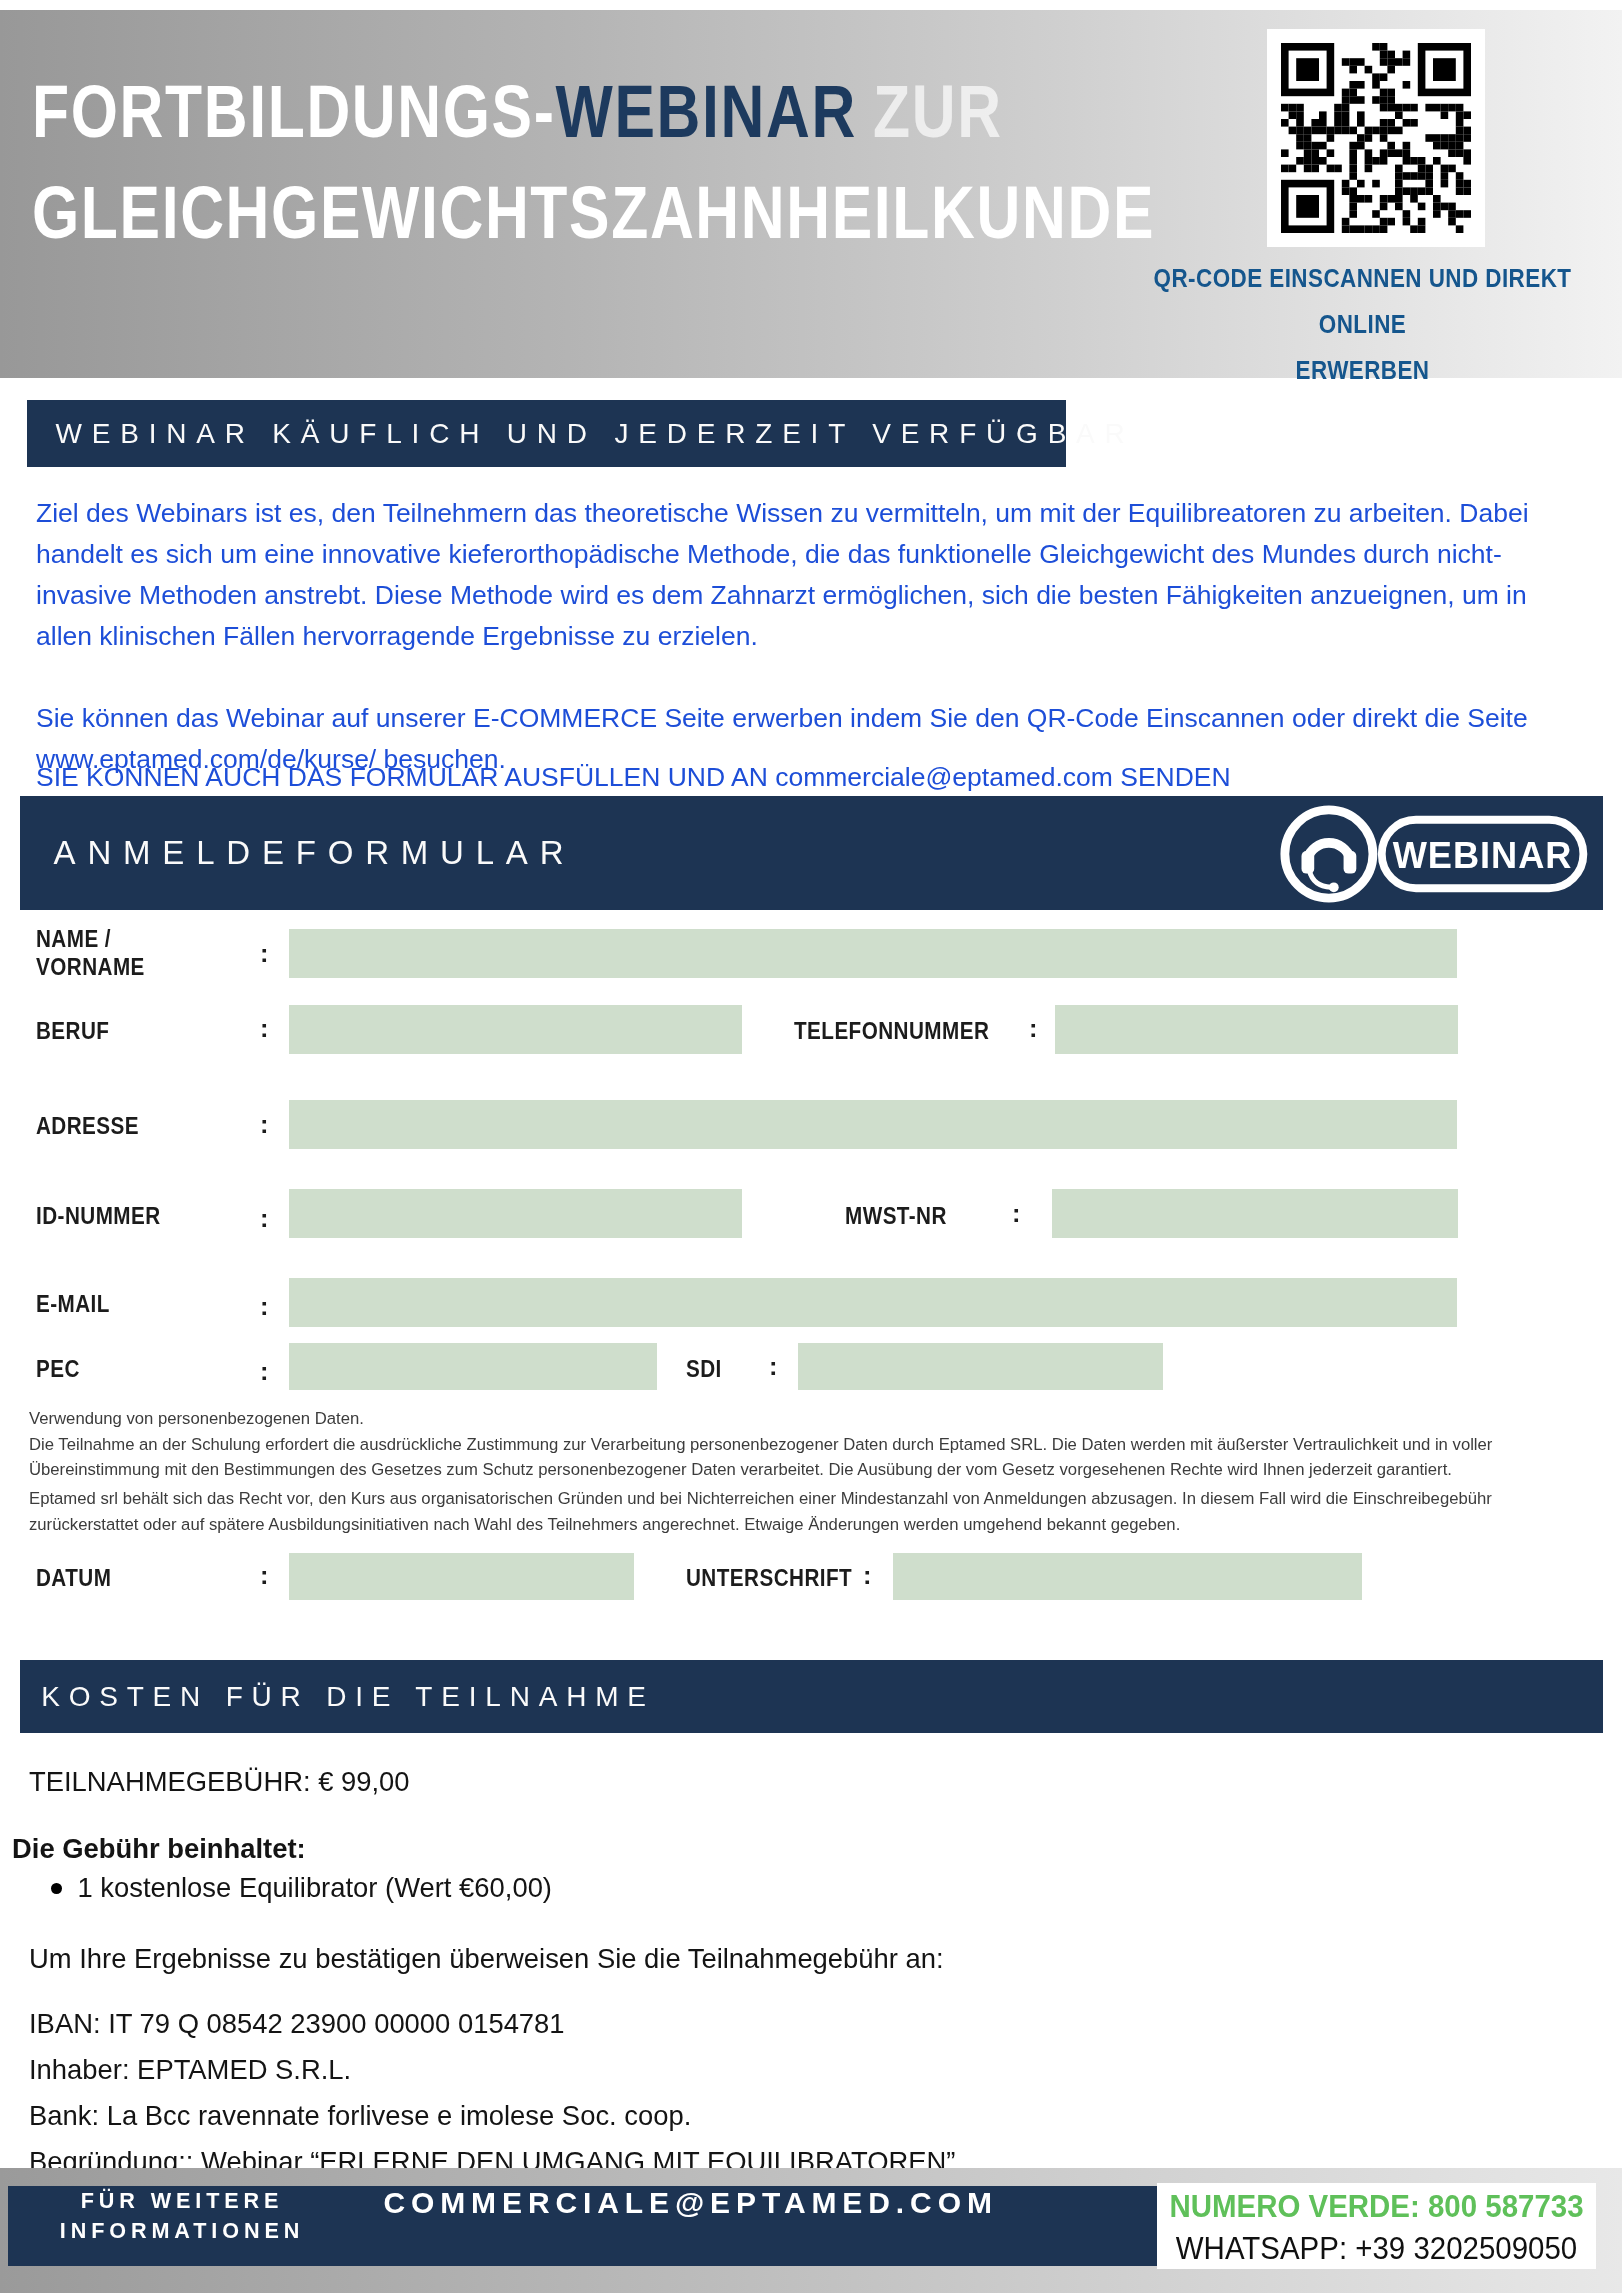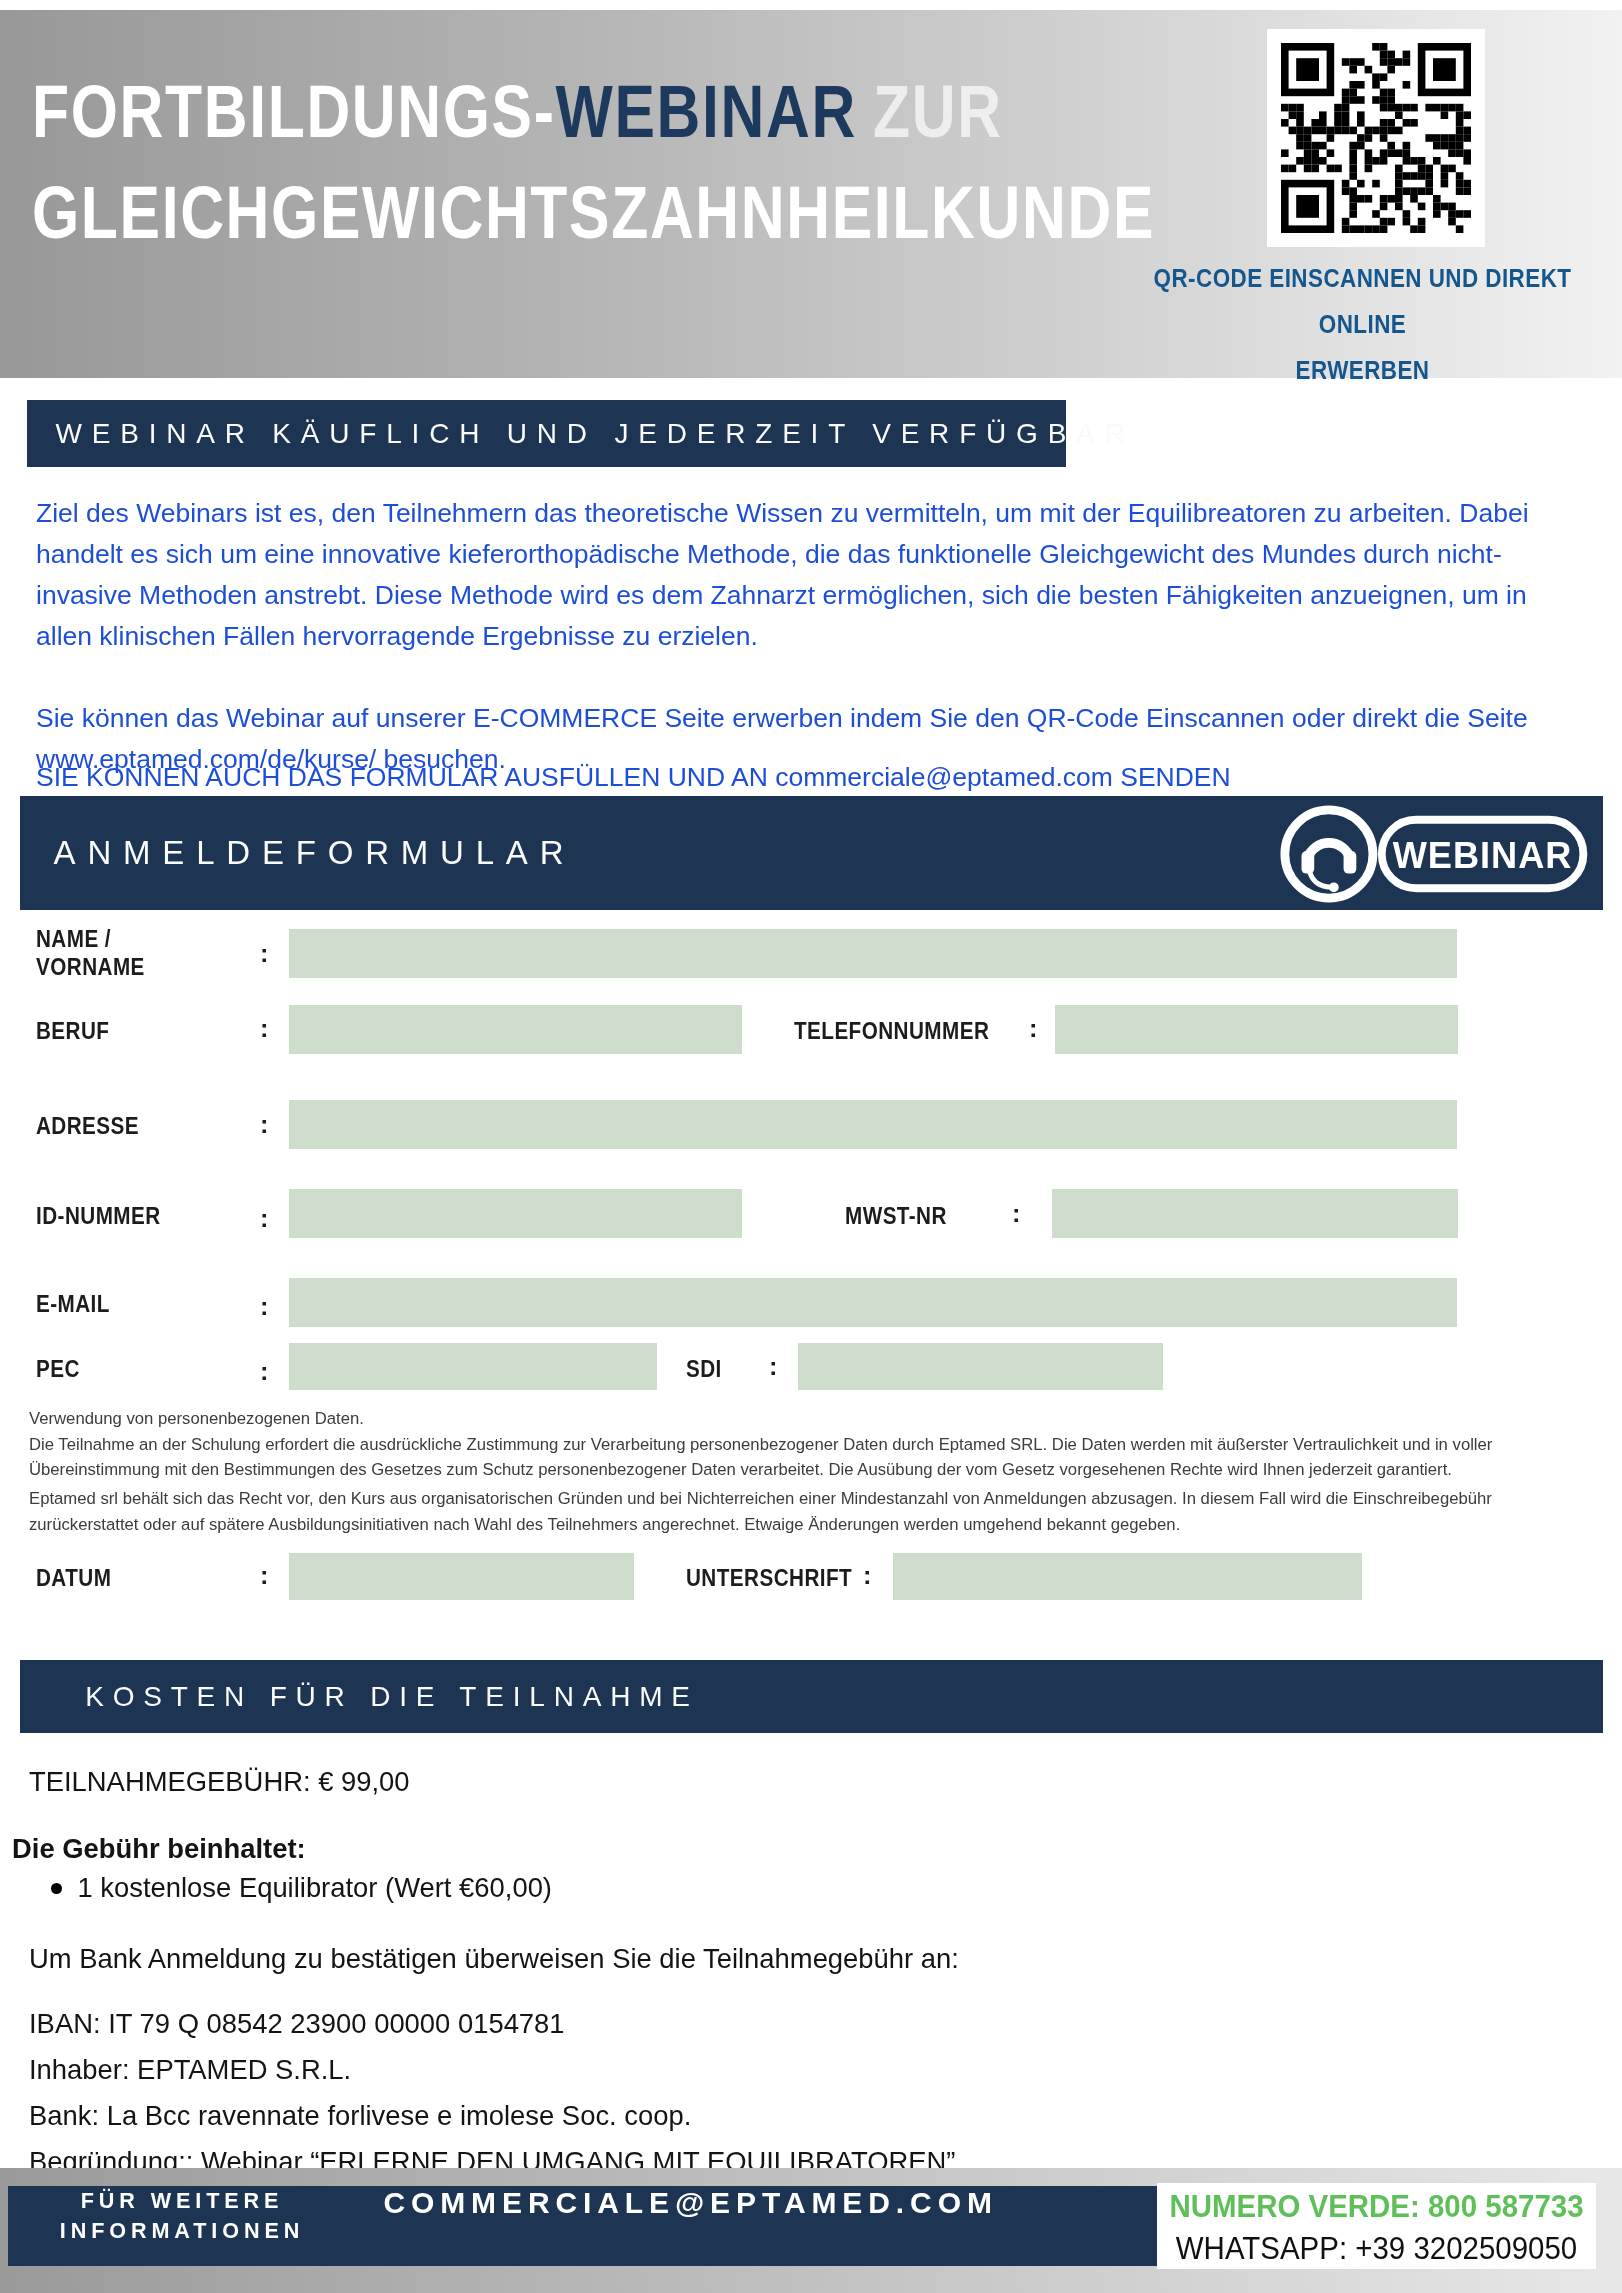--- a/index.html
+++ b/index.html
@@ -360,27 +360,27 @@
   <div class="abs fineprint" style="left:29px;top:1486px;width:1529px;">Eptamed srl behält sich das Recht vor, den Kurs aus organisatorischen Gründen und bei Nichterreichen einer Mindestanzahl von Anmeldungen abzusagen. In diesem Fall wird die Einschreibegebühr zurückerstattet oder auf spätere Ausbildungsinitiativen nach Wahl des Teilnehmers angerechnet. Etwaige Änderungen werden umgehend bekannt gegeben.</div>
 
   <div class="abs lbl" style="left:36px;top:1564px;">DATUM</div>
   <span class="abs colon" style="left:260px;top:1561px;">:</span>
   <input type="text" class="abs fld" style="left: 289px; top: 1553px; width: 345px; height: 47px;">
   <div class="abs lbl" style="left:686px;top:1564px;">UNTERSCHRIFT</div>
   <span class="abs colon" style="left:863px;top:1561px;">:</span>
   <input type="text" class="abs fld" style="left: 893px; top: 1553px; width: 469px; height: 47px;">
 
   <div class="abs navy" style="left:19.6px;top:1660px;width:1583px;height:73px;padding-left:21.6px;box-sizing:border-box;">
-    <span class="banner-txt" style="letter-spacing:8.8px;margin-left:44px;">KOSTEN FÜR DIE TEILNAHME</span>
+    <span class="banner-txt" style="letter-spacing:8.8px;">KOSTEN FÜR DIE TEILNAHME</span>
   </div>
 
   <div class="abs cost-line" style="left:29px;top:1762px;">TEILNAHMEGEBÜHR: € 99,00</div>
   <div class="abs cost-line bold" style="left:12px;top:1829px;text-align:center;">Die Gebühr beinhaltet:</div>
   <div class="abs cost-line" style="left:51px;top:1868px;"><span class="dot"></span><span>1 kostenlose Equilibrator (Wert €60,00)</span></div>
-  <div class="abs cost-line" style="left:29px;top:1939px;">Um Bank Anmeldung zu bestätigen überweisen Sie die Teilnahmegebühr an:</div>
+  <div class="abs cost-line" style="left:29px;top:1939px;">Um Ihre Ergebnisse zu bestätigen überweisen Sie die Teilnahmegebühr an:</div>
 
   <div class="abs cost-line" style="left:29px;top:2001px;line-height:46px;">
     <div>IBAN: IT 79 Q 08542 23900 00000 0154781</div>
     <div>Inhaber: EPTAMED S.R.L.</div>
     <div>Bank: La Bcc ravennate forlivese e imolese Soc. coop.</div>
     <div>Begründung:: Webinar “ERLERNE DEN UMGANG MIT EQUILIBRATOREN”</div>
   </div>
 
   <div class="abs footer-gray"></div>
   <div class="abs footer-navy">

